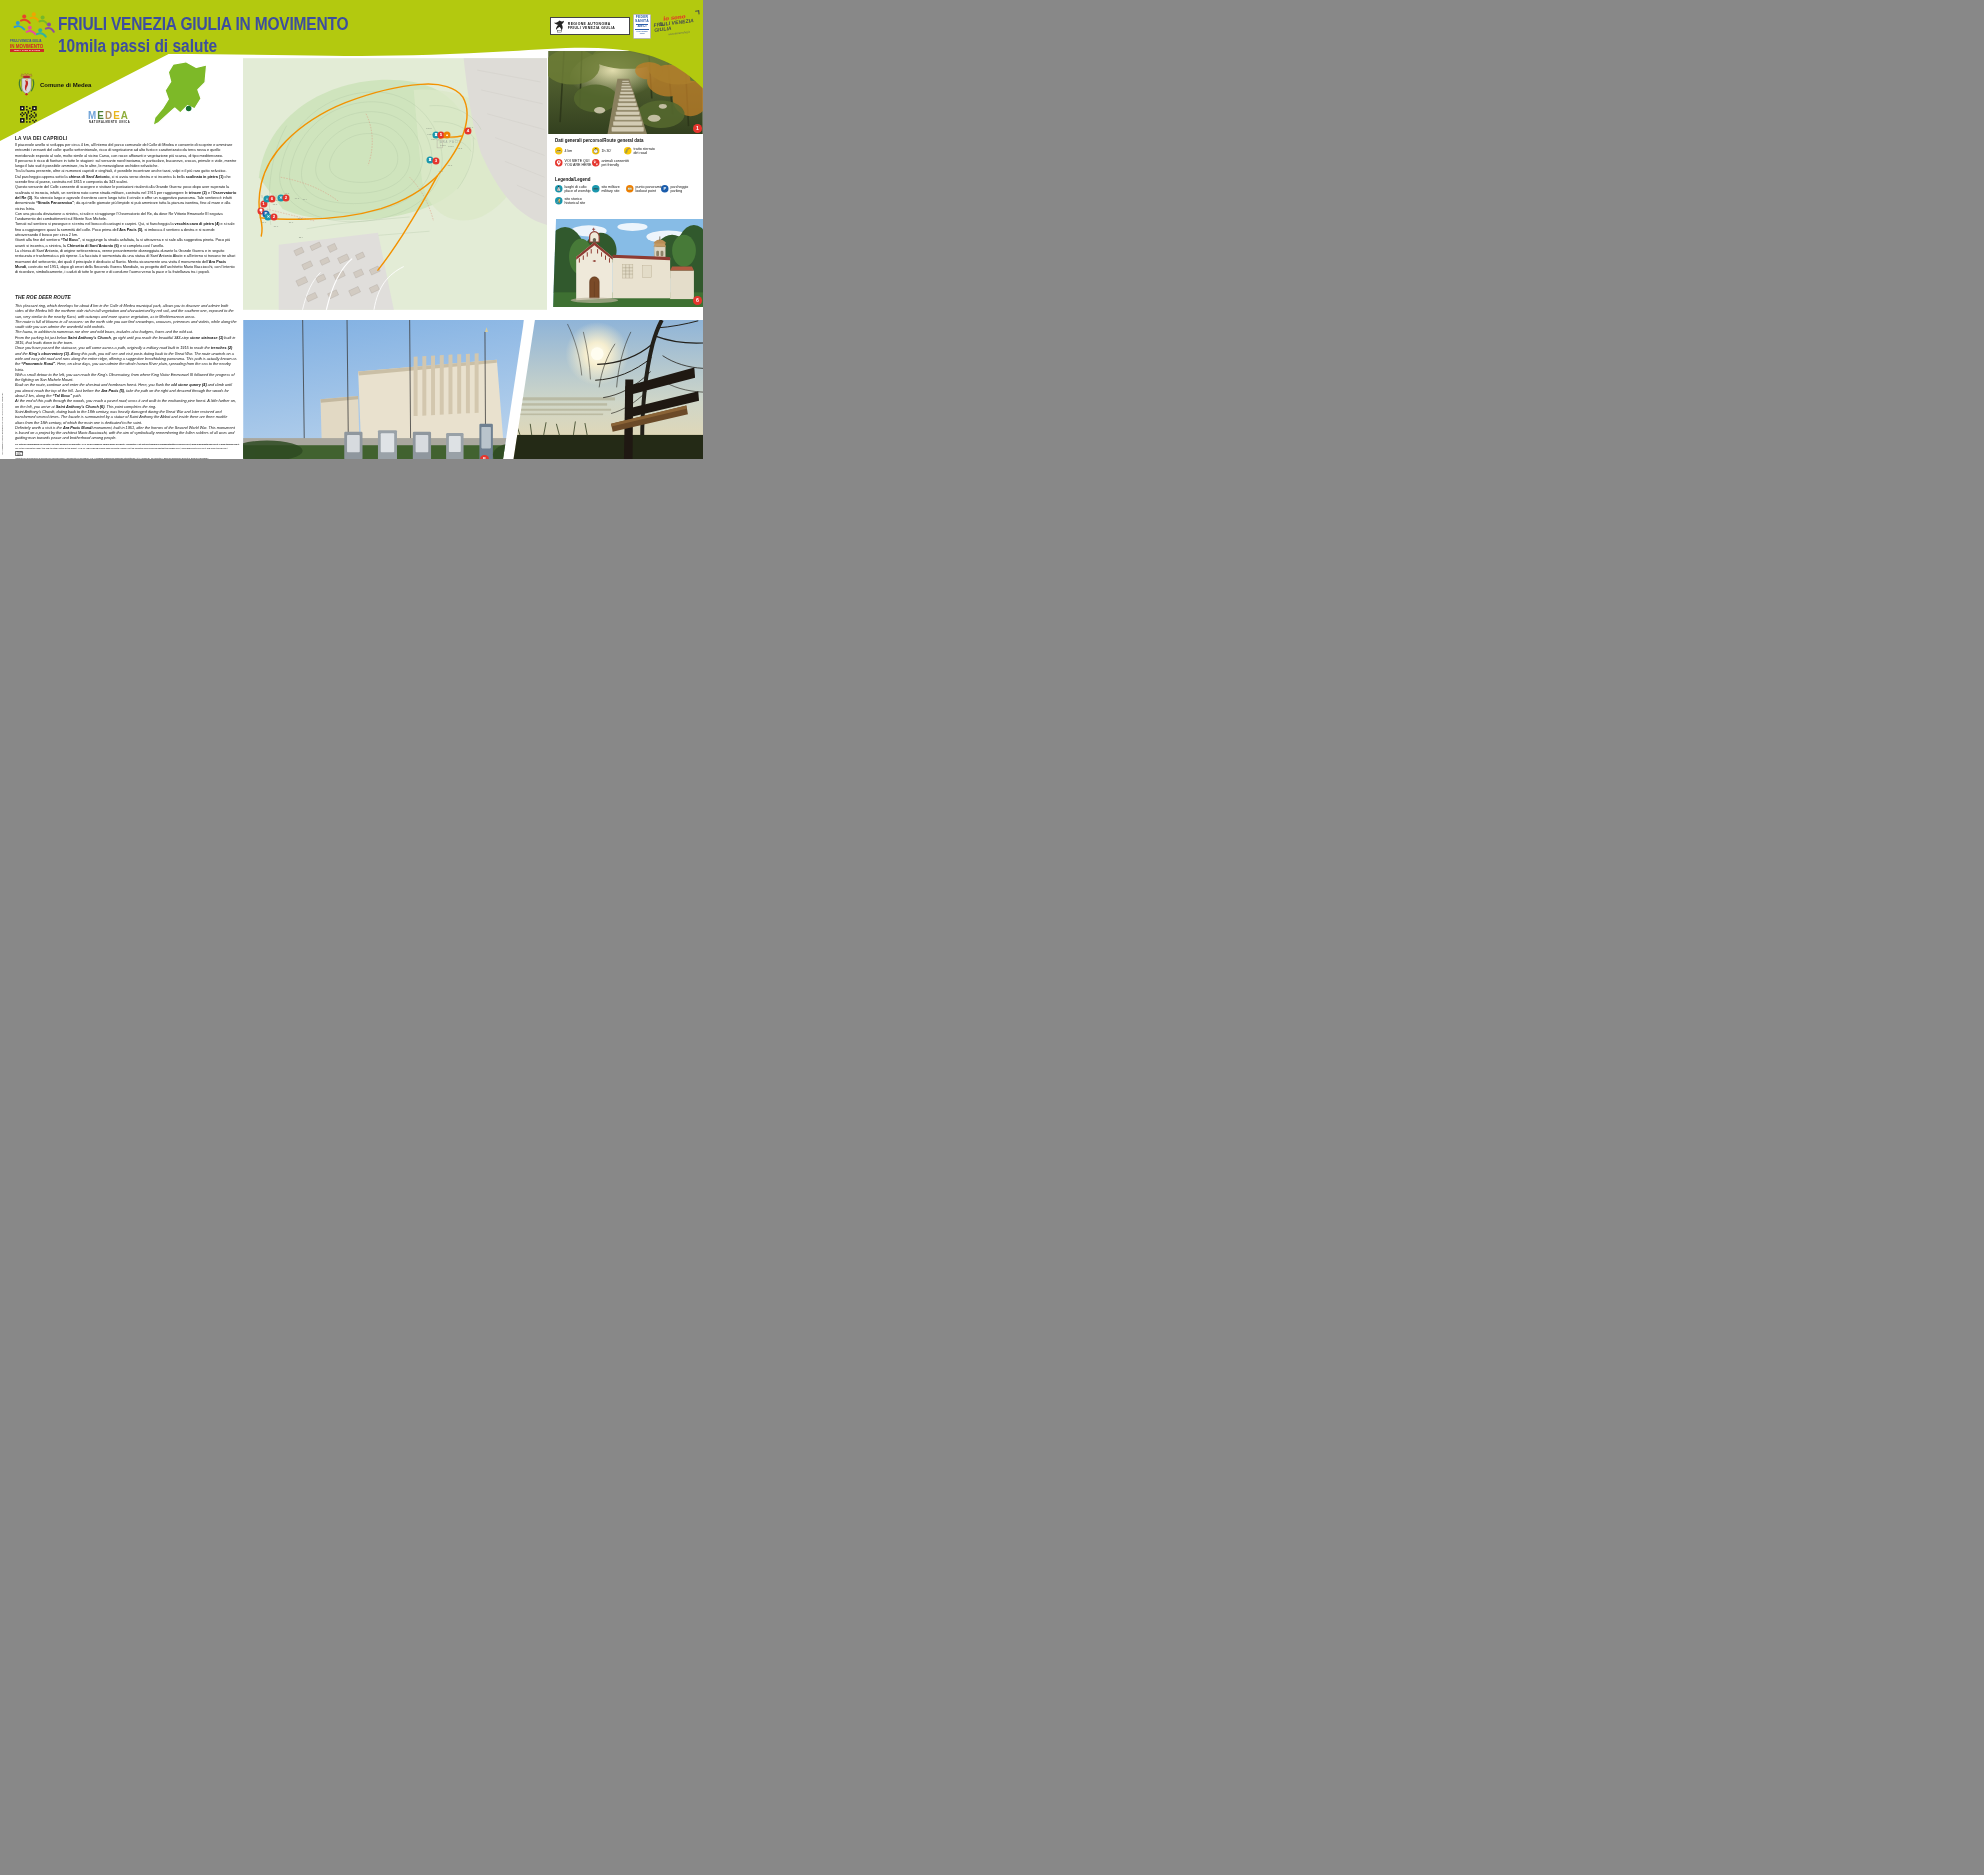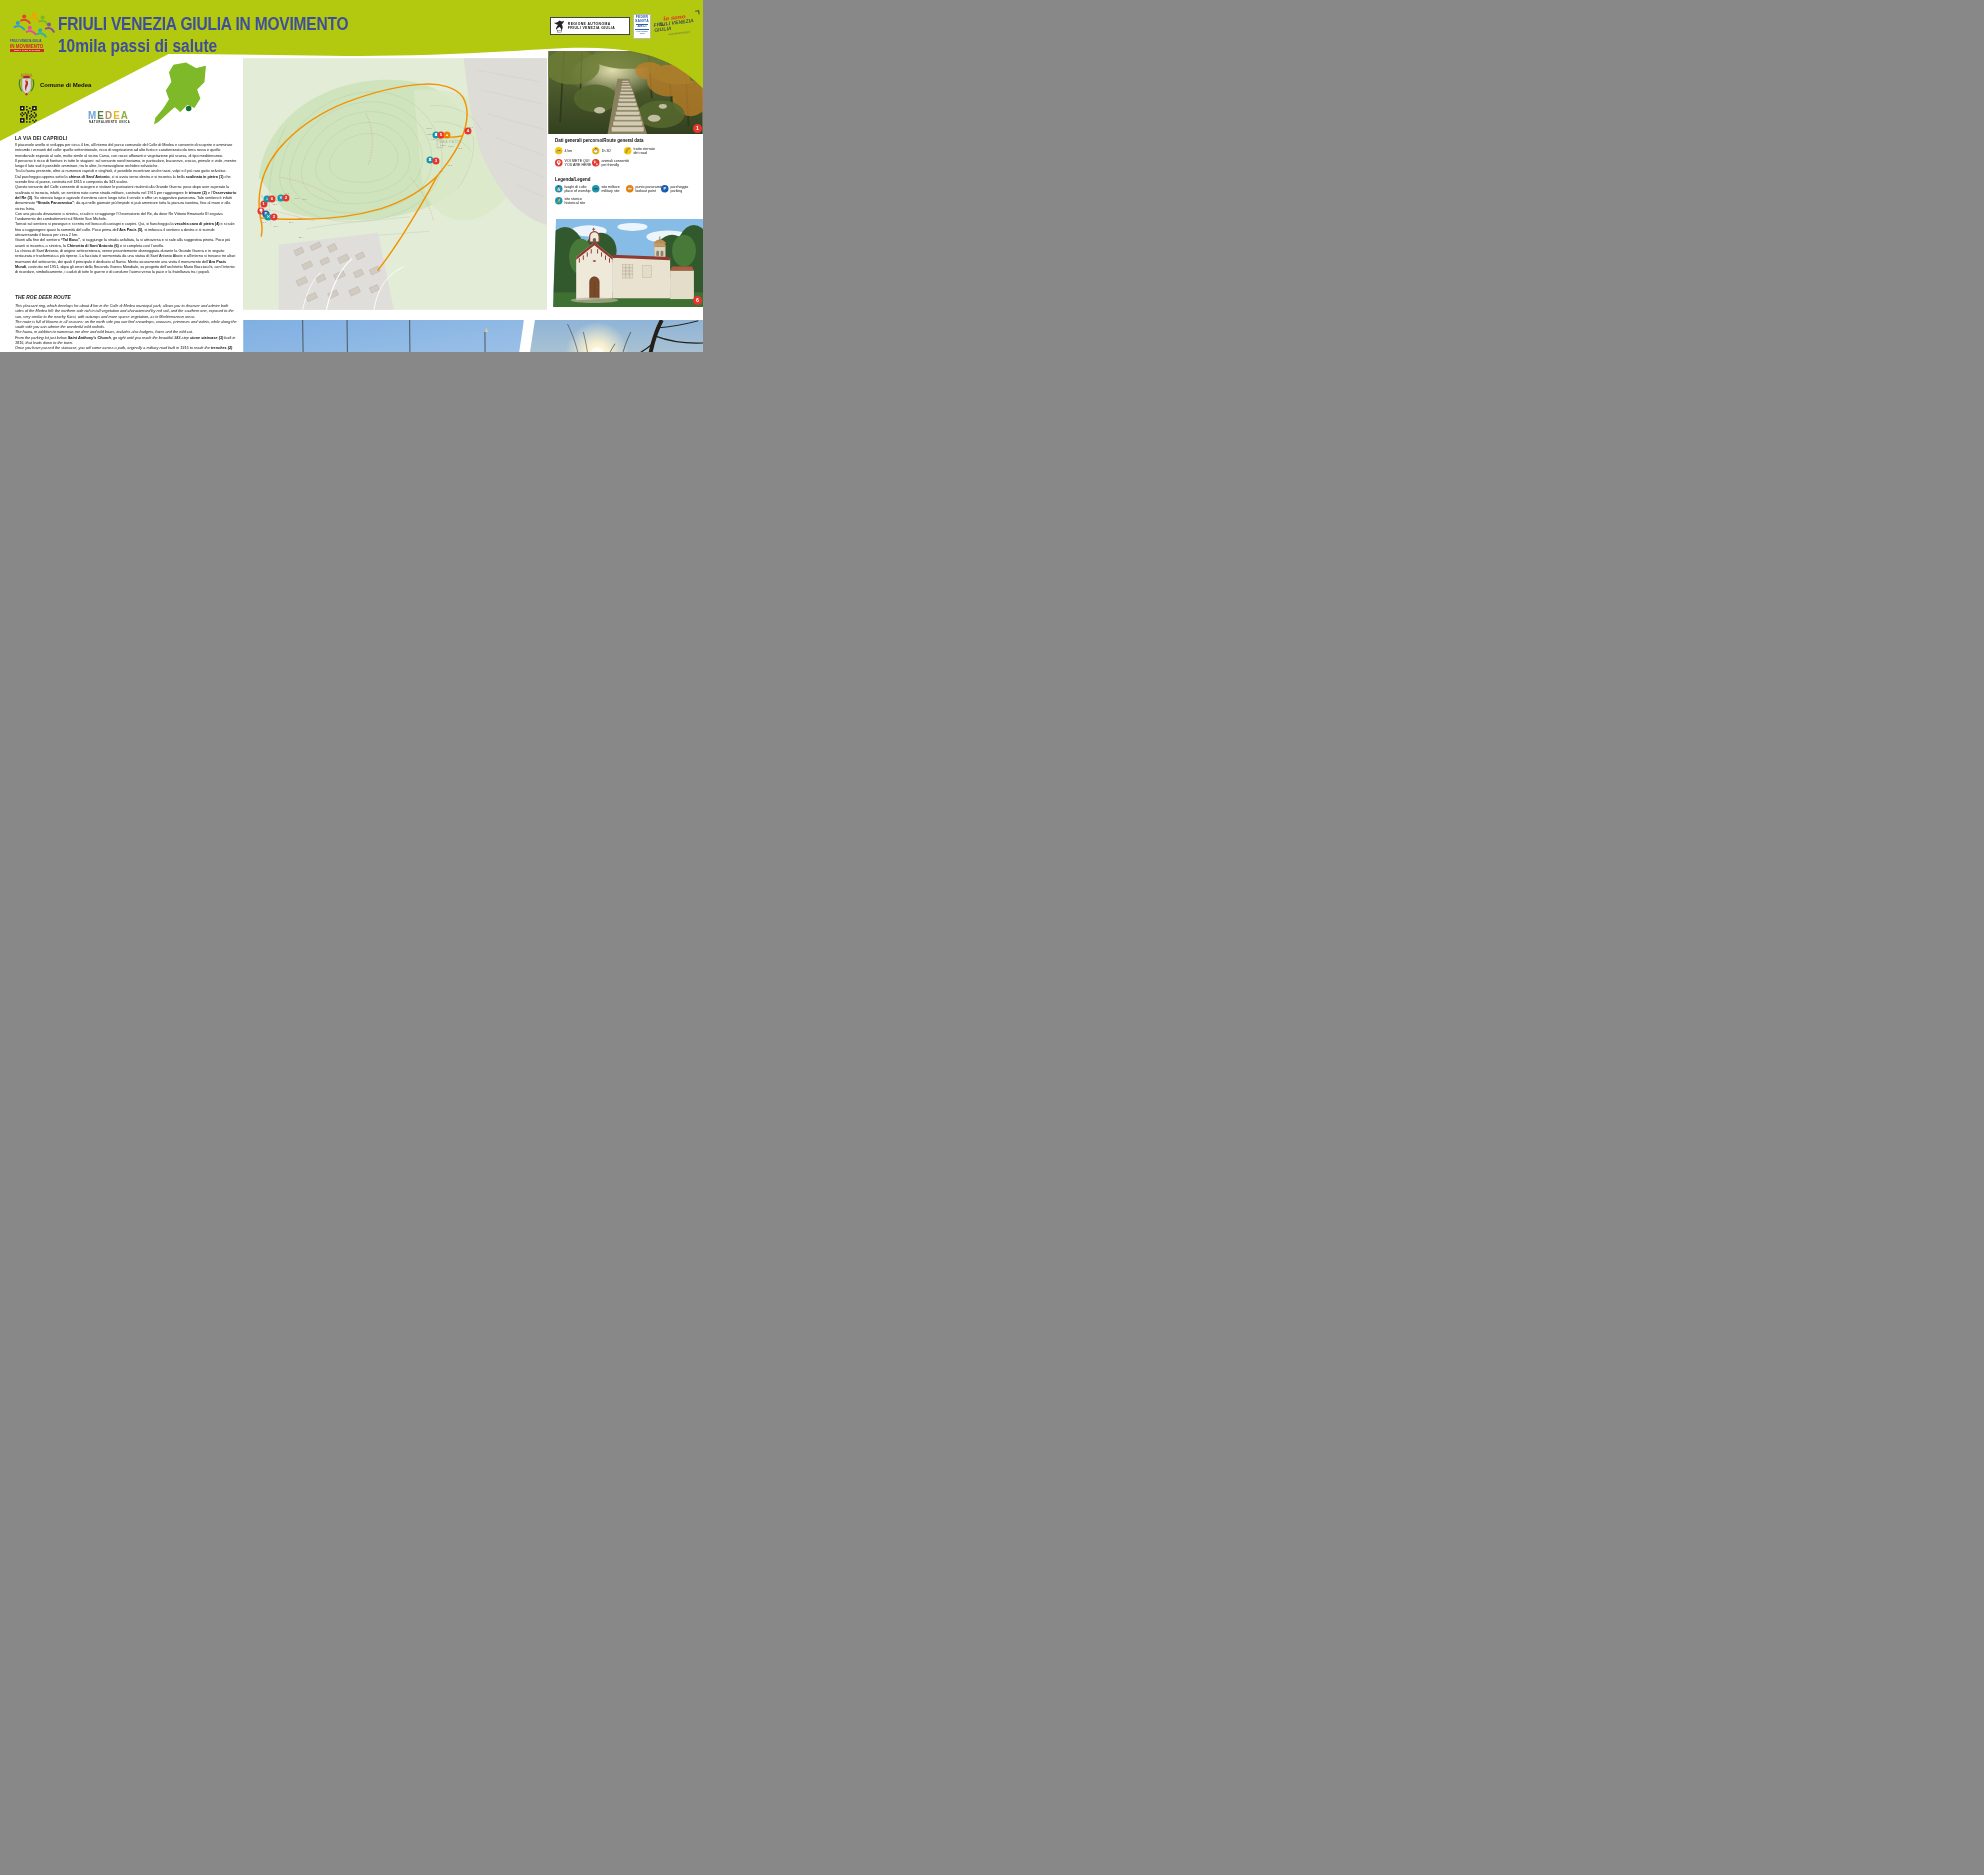--- a/index.html
+++ b/index.html
@@ -1,16 +1,16 @@
 <!DOCTYPE html>
 <html style="font-size:6.4px"><head>
 <meta charset="utf-8">
 <style>
   html,body{margin:0;padding:0;background:#888;}
-  #poster{position:relative;width:703px;height:352px;background:#fff;overflow:hidden;
+  #poster{position:relative;width:703px;height:459px;background:#fff;overflow:hidden;
     font-family:"Liberation Sans",sans-serif;color:#1a1a1a;}
   .abs{position:absolute;}
   .cond{transform:scaleX(.86);transform-origin:0 0;white-space:nowrap;}
   
   #headband{position:absolute;left:0;top:0;z-index:3;pointer-events:none;}
   .hdr-item{z-index:4;}
   #title{left:58px;top:13.5px;font-size:18px;font-weight:bold;color:#3d4e9e;letter-spacing:-0.2px;}
   #subtitle{left:58px;top:36px;font-size:18px;font-weight:bold;color:#3d4e9e;}
   #fvgm-text1{left:10px;top:39px;font-size:3.2px;font-weight:bold;color:#3d4e9e;}
   #fvgm-text2{left:10px;top:43px;font-size:5.2px;font-weight:bold;color:#cf2a27;}

